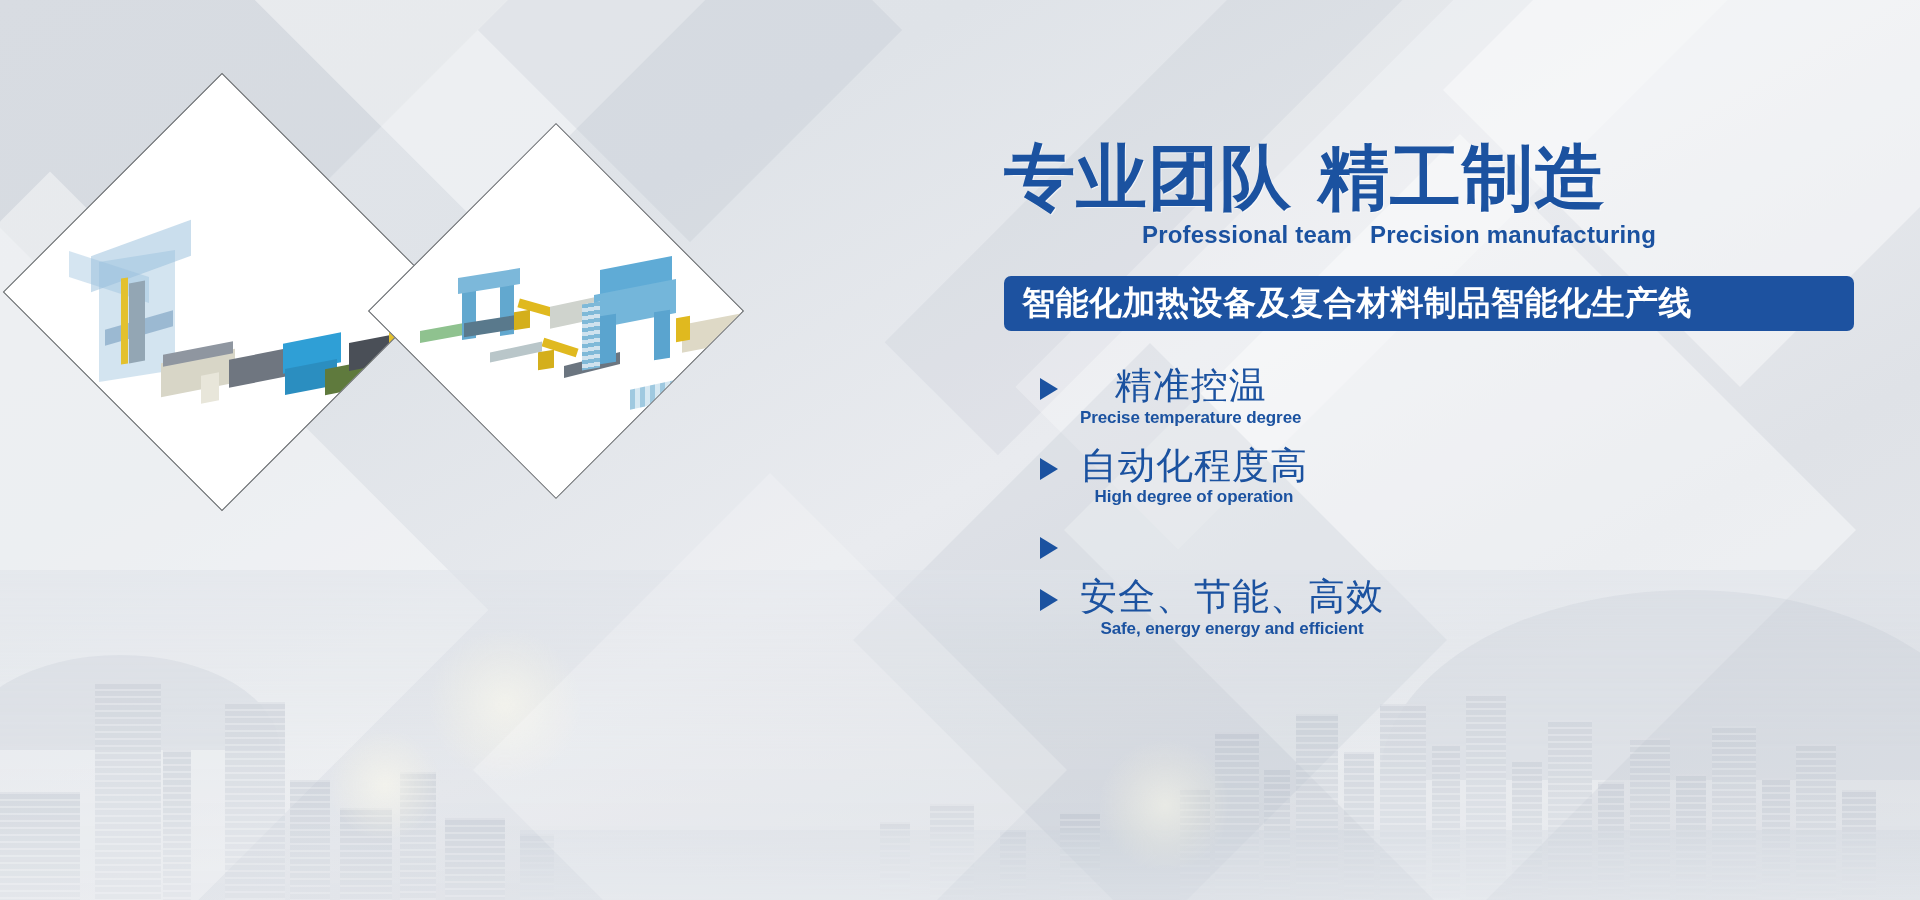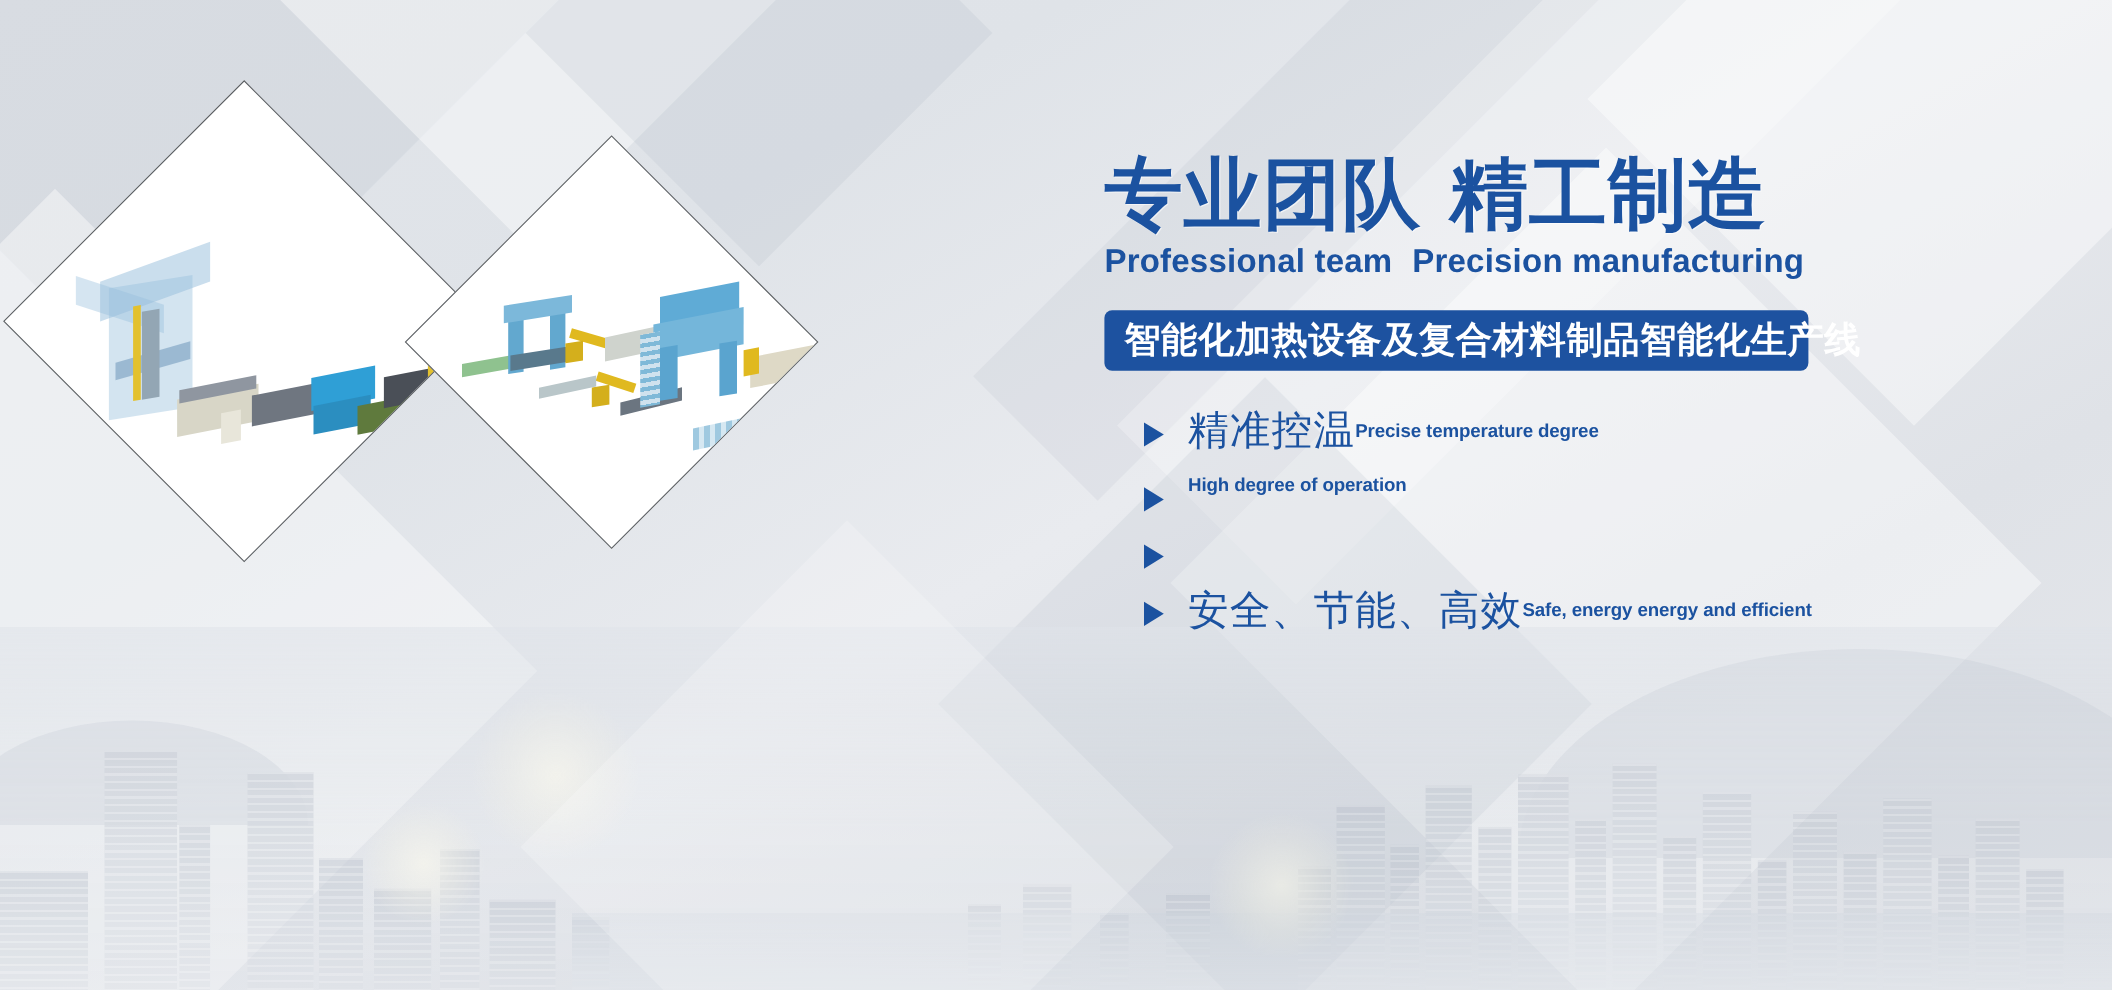--- a/index.html
+++ b/index.html
@@ -110,31 +110,32 @@
     font-weight:bold;
     letter-spacing:1px;
     line-height:1.06;
     white-space:nowrap;
     margin:0;
     text-shadow:1px 1px 0 rgba(255,255,255,.6);
   }
   .headline .gap{display:inline-block;width:26px;}
   .headline-en{
     color:#1b52a0;
-    font-size:30px;
+    font-size:24px;
     font-weight:bold;
     letter-spacing:.2px;
     white-space:nowrap;
     margin:6px 0 0 0;
+    text-align:center;
   }
   .headline-en .gap{display:inline-block;width:18px;}
 
   .blue-bar{
     margin-top:27px;
-    width:640px;
+    width:850px;
     box-sizing:border-box;
     background:#1d52a0;
     border-radius:7px;
     padding:8px 14px 9px 18px;
   }
   .bar-cn{
     color:#ffffff;
     font-size:33px;
     font-weight:bold;
     letter-spacing:.5px;
@@ -157,21 +158,21 @@
     margin-bottom:17px;
   }
   .tri{
     width:0;height:0;
     border-left:18px solid #1b52a0;
     border-top:11px solid transparent;
     border-bottom:11px solid transparent;
     margin:13px 22px 0 36px;
     flex:0 0 auto;
   }
-  .feat-text{display:flex;flex-direction:row;align-items:center;}
+  .feat-text{display:flex;flex-direction:column;align-items:center;}
   .feat-cn{
     color:#1b52a0;
     font-size:37px;
     font-weight:normal;
     letter-spacing:1px;
     line-height:1.12;
     white-space:nowrap;
   }
   .feat-en{
     color:#1b52a0;
@@ -319,20 +320,21 @@
         <span class="tri"></span>
         <span class="feat-text">
           <span class="feat-cn">精准控温</span>
           <span class="feat-en">Precise temperature degree</span>
         </span>
       </div>
 
       <div class="feature">
         <span class="tri"></span>
         <span class="feat-text">
+          <span class="feat-cn">自动化程度高</span>
           <span class="feat-en">High degree of operation</span>
         </span>
       </div>
 
       <div class="feature">
         <span class="tri"></span>
       </div>
 
       <div class="feature">
         <span class="tri"></span>

